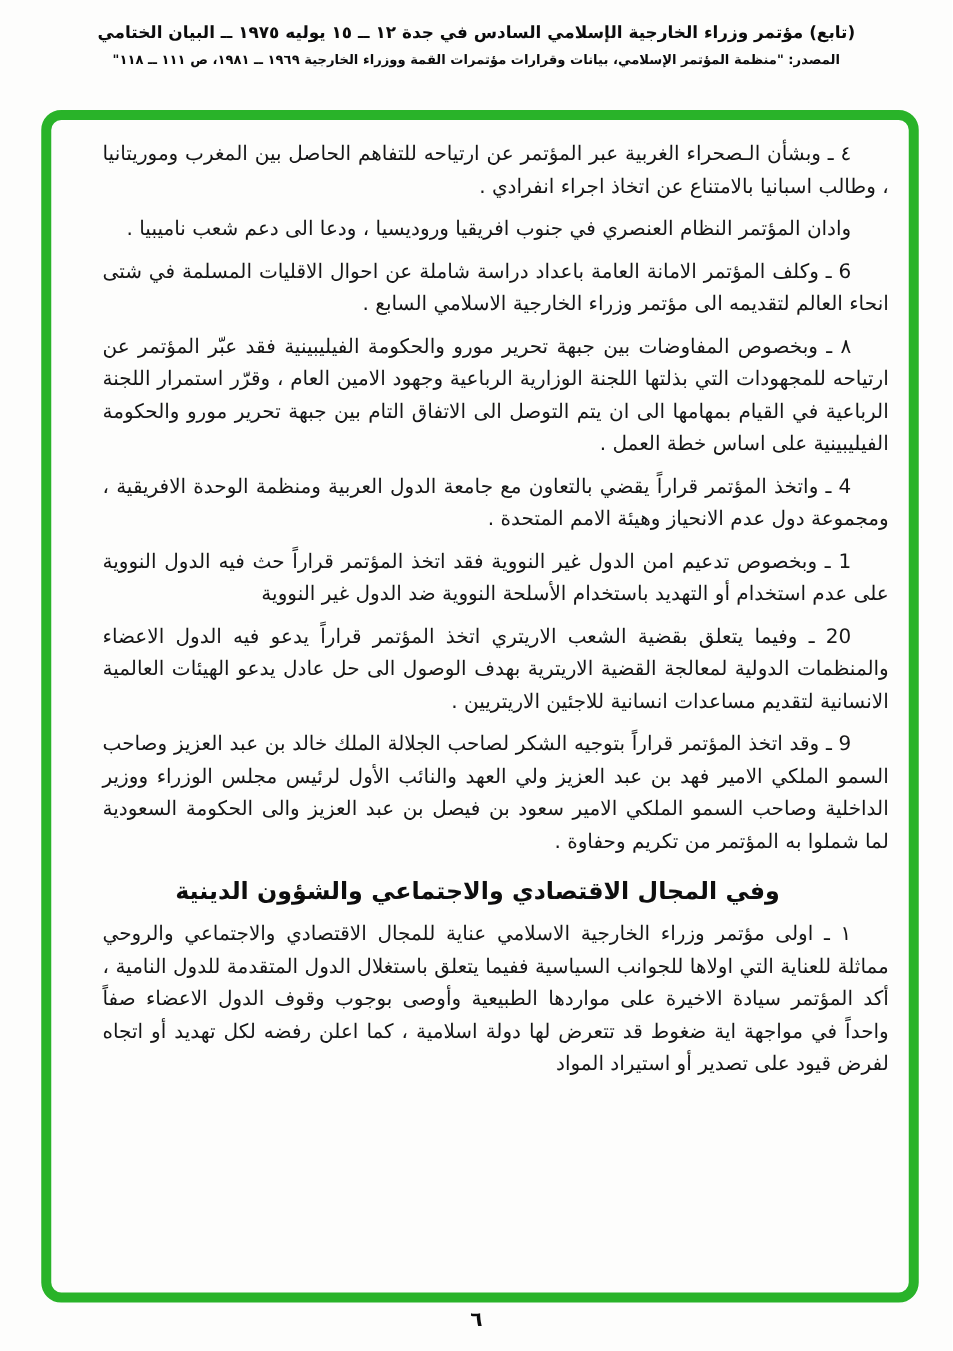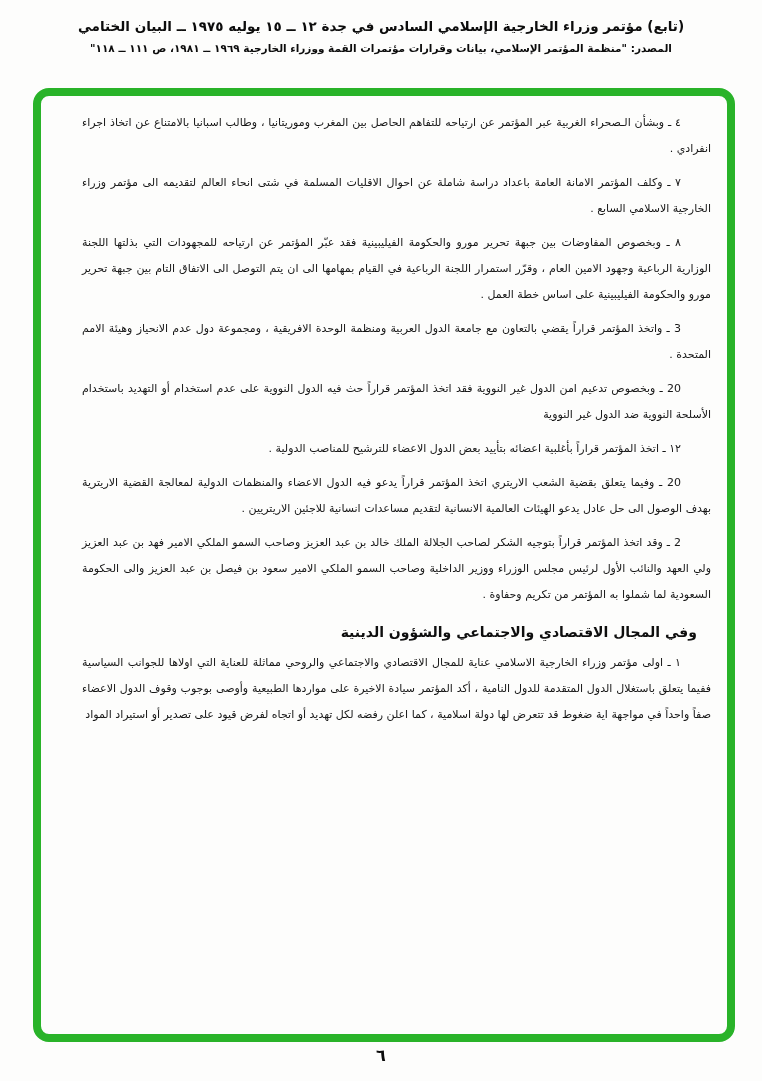--- a/index.html
+++ b/index.html
@@ -32,31 +32,31 @@
     width:702px;height:954px;
     box-sizing:border-box;
     border:8px solid #29b329;
     border-radius:16px;
     padding:14px 16px 8px 26px;
     overflow:hidden;
     background:transparent;
   }
   .para{
     margin:0 0 8px 15px;
-    font-size:11px;
+    font-size:16px;
     line-height:26px;
     text-align:justify;
     text-indent:30px;
     color:#161616;
   }
   .section-heading{
     margin:16px 14px 10px 0;
-    font-size:14px;
+    font-size:19px;
     font-weight:bold;
-    text-align:right;
+    text-align:center;
     color:#0e0e0e;
   }
   .page-number{
     position:absolute;
     top:1046px;left:0;right:0;
     text-align:center;
     font-size:16px;font-weight:bold;
     color:#0c0c0c;
   }
 </style>
@@ -65,27 +65,27 @@
 
 <div class="page">
 
   <div class="header">
     <div class="header-title">(تابع) مؤتمر وزراء الخارجية الإسلامي السادس في جدة ١٢ ــ ١٥ يوليه ١٩٧٥ ــ البيان الختامي</div>
     <div class="header-source">المصدر: "منظمة المؤتمر الإسلامي، بيانات وقرارات مؤتمرات القمة ووزراء الخارجية ١٩٦٩ ــ ١٩٨١، ص ١١١ ــ ١١٨"</div>
   </div>
 
   <div class="frame" style="border-color: rgb(41, 179, 41);">
     <p class="para">٤ ـ وبشأن الـصحراء الغربية عبر المؤتمر عن ارتياحه للتفاهم الحاصل بين المغرب وموريتانيا ، وطالب اسبانيا بالامتناع عن اتخاذ اجراء انفرادي .</p>
-    <p class="para">٧ ـ وكلف المؤتمر الامانة العامة باعداد دراسة شاملة عن احوال الاقليات المسلمة في شتى انحاء العالم لتقديمه الى مؤتمر وزراء الخارجية الاسلامي السابع .</p>
+    <p class="para">وادان المؤتمر النظام العنصري في جنوب افريقيا وروديسيا ، ودعا الى دعم شعب ناميبيا .</p>
+    <p class="para">6 ـ وكلف المؤتمر الامانة العامة باعداد دراسة شاملة عن احوال الاقليات المسلمة في شتى انحاء العالم لتقديمه الى مؤتمر وزراء الخارجية الاسلامي السابع .</p>
     <p class="para">٨ ـ وبخصوص المفاوضات بين جبهة تحرير مورو والحكومة الفيليبينية فقد عبّر المؤتمر عن ارتياحه للمجهودات التي بذلتها اللجنة الوزارية الرباعية وجهود الامين العام ، وقرّر استمرار اللجنة الرباعية في القيام بمهامها الى ان يتم التوصل الى الاتفاق التام بين جبهة تحرير مورو والحكومة الفيليبينية على اساس خطة العمل .</p>
-    <p class="para">3 ـ واتخذ المؤتمر قراراً يقضي بالتعاون مع جامعة الدول العربية ومنظمة الوحدة الافريقية ، ومجموعة دول عدم الانحياز وهيئة الامم المتحدة .</p>
-    <p class="para">20 ـ وبخصوص تدعيم امن الدول غير النووية فقد اتخذ المؤتمر قراراً حث فيه الدول النووية على عدم استخدام أو التهديد باستخدام الأسلحة النووية ضد الدول غير النووية</p>
-    <p class="para">١٢ ـ اتخذ المؤتمر قراراً بأغلبية اعضائه بتأييد بعض الدول الاعضاء للترشيح للمناصب الدولية .</p>
+    <p class="para">4 ـ واتخذ المؤتمر قراراً يقضي بالتعاون مع جامعة الدول العربية ومنظمة الوحدة الافريقية ، ومجموعة دول عدم الانحياز وهيئة الامم المتحدة .</p>
+    <p class="para">1 ـ وبخصوص تدعيم امن الدول غير النووية فقد اتخذ المؤتمر قراراً حث فيه الدول النووية على عدم استخدام أو التهديد باستخدام الأسلحة النووية ضد الدول غير النووية</p>
     <p class="para">20 ـ وفيما يتعلق بقضية الشعب الاريتري اتخذ المؤتمر قراراً يدعو فيه الدول الاعضاء والمنظمات الدولية لمعالجة القضية الاريترية بهدف الوصول الى حل عادل يدعو الهيئات العالمية الانسانية لتقديم مساعدات انسانية للاجئين الاريتريين .</p>
-    <p class="para">2 ـ وقد اتخذ المؤتمر قراراً بتوجيه الشكر لصاحب الجلالة الملك خالد بن عبد العزيز وصاحب السمو الملكي الامير فهد بن عبد العزيز ولي العهد والنائب الأول لرئيس مجلس الوزراء ووزير الداخلية وصاحب السمو الملكي الامير سعود بن فيصل بن عبد العزيز والى الحكومة السعودية لما شملوا به المؤتمر من تكريم وحفاوة .</p>
+    <p class="para">9 ـ وقد اتخذ المؤتمر قراراً بتوجيه الشكر لصاحب الجلالة الملك خالد بن عبد العزيز وصاحب السمو الملكي الامير فهد بن عبد العزيز ولي العهد والنائب الأول لرئيس مجلس الوزراء ووزير الداخلية وصاحب السمو الملكي الامير سعود بن فيصل بن عبد العزيز والى الحكومة السعودية لما شملوا به المؤتمر من تكريم وحفاوة .</p>
 
     <h2 class="section-heading">وفي المجال الاقتصادي والاجتماعي والشؤون الدينية</h2>
 
     <p class="para">١ ـ اولى مؤتمر وزراء الخارجية الاسلامي عناية للمجال الاقتصادي والاجتماعي والروحي مماثلة للعناية التي اولاها للجوانب السياسية ففيما يتعلق باستغلال الدول المتقدمة للدول النامية ، أكد المؤتمر سيادة الاخيرة على مواردها الطبيعية وأوصى بوجوب وقوف الدول الاعضاء صفاً واحداً في مواجهة اية ضغوط قد تتعرض لها دولة اسلامية ، كما اعلن رفضه لكل تهديد أو اتجاه لفرض قيود على تصدير أو استيراد المواد</p>
   </div>
 
   <div class="page-number">٦</div>
 
 </div>
 

